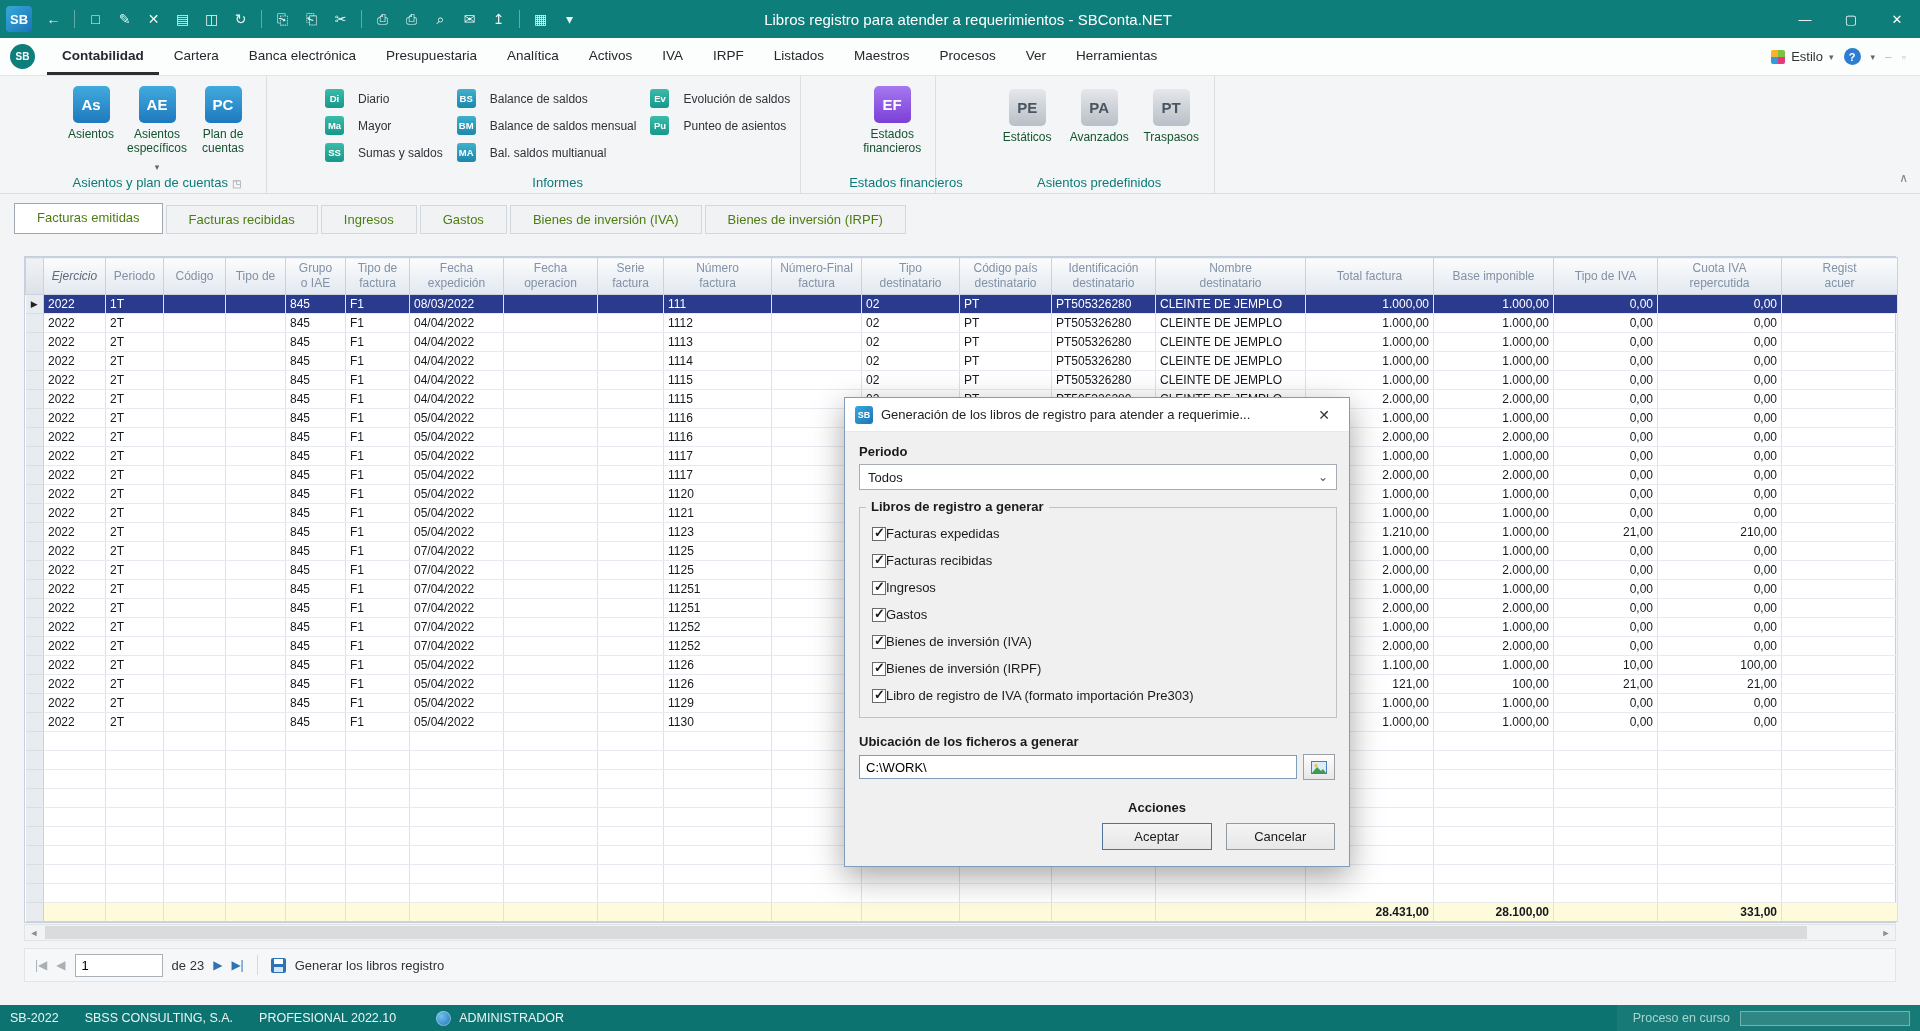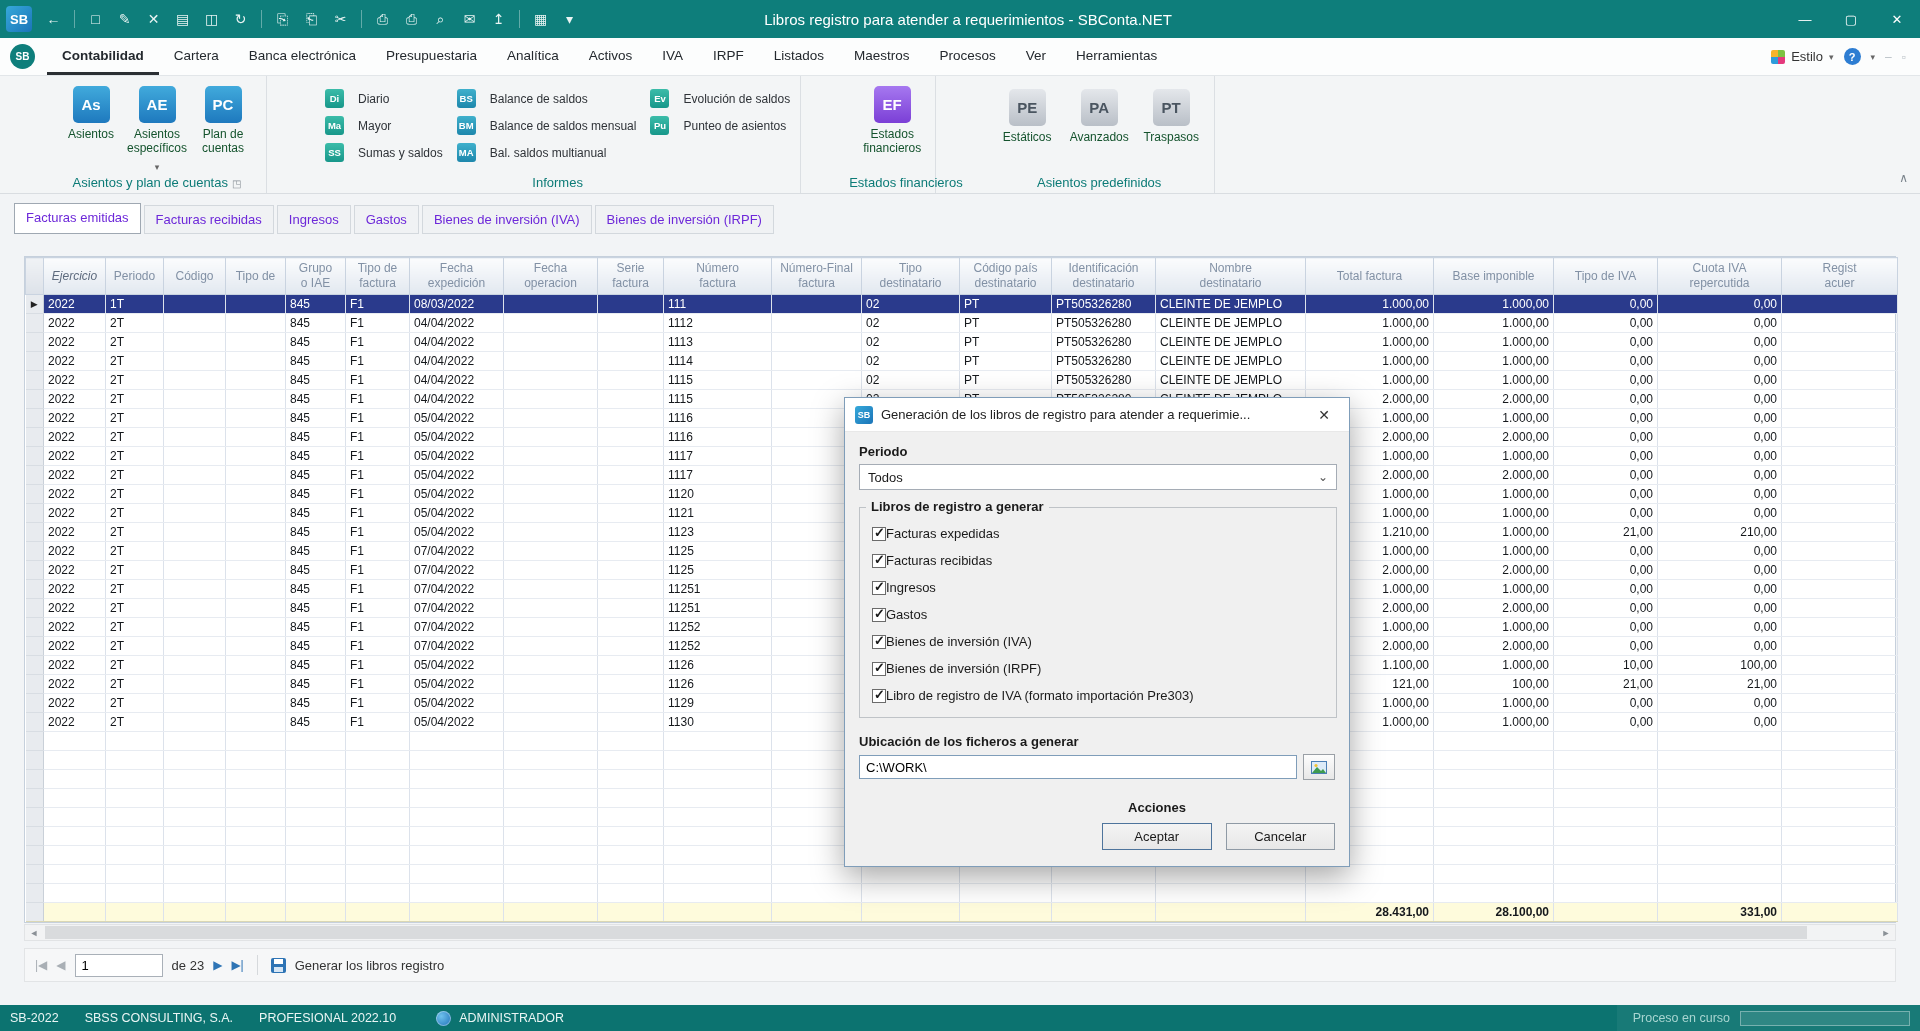--- a/index.html
+++ b/index.html
@@ -43,21 +43,21 @@
   .informes-col { display:flex; flex-direction:column; gap:4px; }
   .smallbtn { display:flex; align-items:center; gap:14px; height:23px; font-size:12px; color:#2F3338; white-space:nowrap; }
   .smallicon { width:19px; height:19px; border-radius:3px; color:#fff; font-weight:bold; font-size:9.5px; display:flex; align-items:center; justify-content:center; background:linear-gradient(180deg,#3BBCA9,#17978A); flex:none; }
   .smallicon.blue { background:linear-gradient(180deg,#3FB0CC,#1D87AC); }
   .predef { display:flex; gap:6px; padding-top:3px; }
   .ribbon-collapse { position:absolute; right:12px; bottom:8px; color:#7A838B; font-size:12px; }
 
   
   .workspace { position:absolute; top:194px; left:0; right:0; bottom:26px; background:#F2F4F6; }
   .tabstrip { position:absolute; top:10px; left:14px; display:flex; gap:3px; align-items:flex-end; height:30px; }
-  .dtab { padding:6px 11px; font-size:13px; background:#F0F2F4; border:1px solid #D3D8DD; color:#6d28d9; white-space:nowrap; }
+  .dtab { padding:6px 22px; font-size:13px; background:#F0F2F4; border:1px solid #D3D8DD; color:#4d7c0f; white-space:nowrap; }
   .dtab.active { background:#FFFFFF; border-color:#9FA8B2; position:relative; z-index:2; padding-bottom:8px; }
 
   
   .grid { position:absolute; top:62px; left:24px; width:1872px; background:#fff; border:1px solid #C6D0DC; }
   table { border-collapse:collapse; table-layout:fixed; width:1872px; font-size:12px; }
   th { height:37px; background:linear-gradient(180deg,#FBFCFD,#E2E8F0); color:#8291A5; font-weight:normal; border:1px solid #C9D3E0; white-space:pre-line; line-height:1.25; font-size:12px; text-align:center; overflow:hidden; padding:0 2px; }
   th.first-col { font-style:italic; color:#5E6B7E; }
   th.gut-h { background:linear-gradient(180deg,#F0F2F5,#DDE2E9); }
   td { height:19px; border-right:1px solid #DCE2EB; border-bottom:1px solid #E7EBF1; padding:0 4px; white-space:nowrap; overflow:hidden; color:#15181C; }
   td.gut { background:#E8EBEF; border-right:1px solid #C9D0D8; border-bottom:1px solid #D8DDE3; text-align:center; font-size:9px; color:#222; padding:0; }

